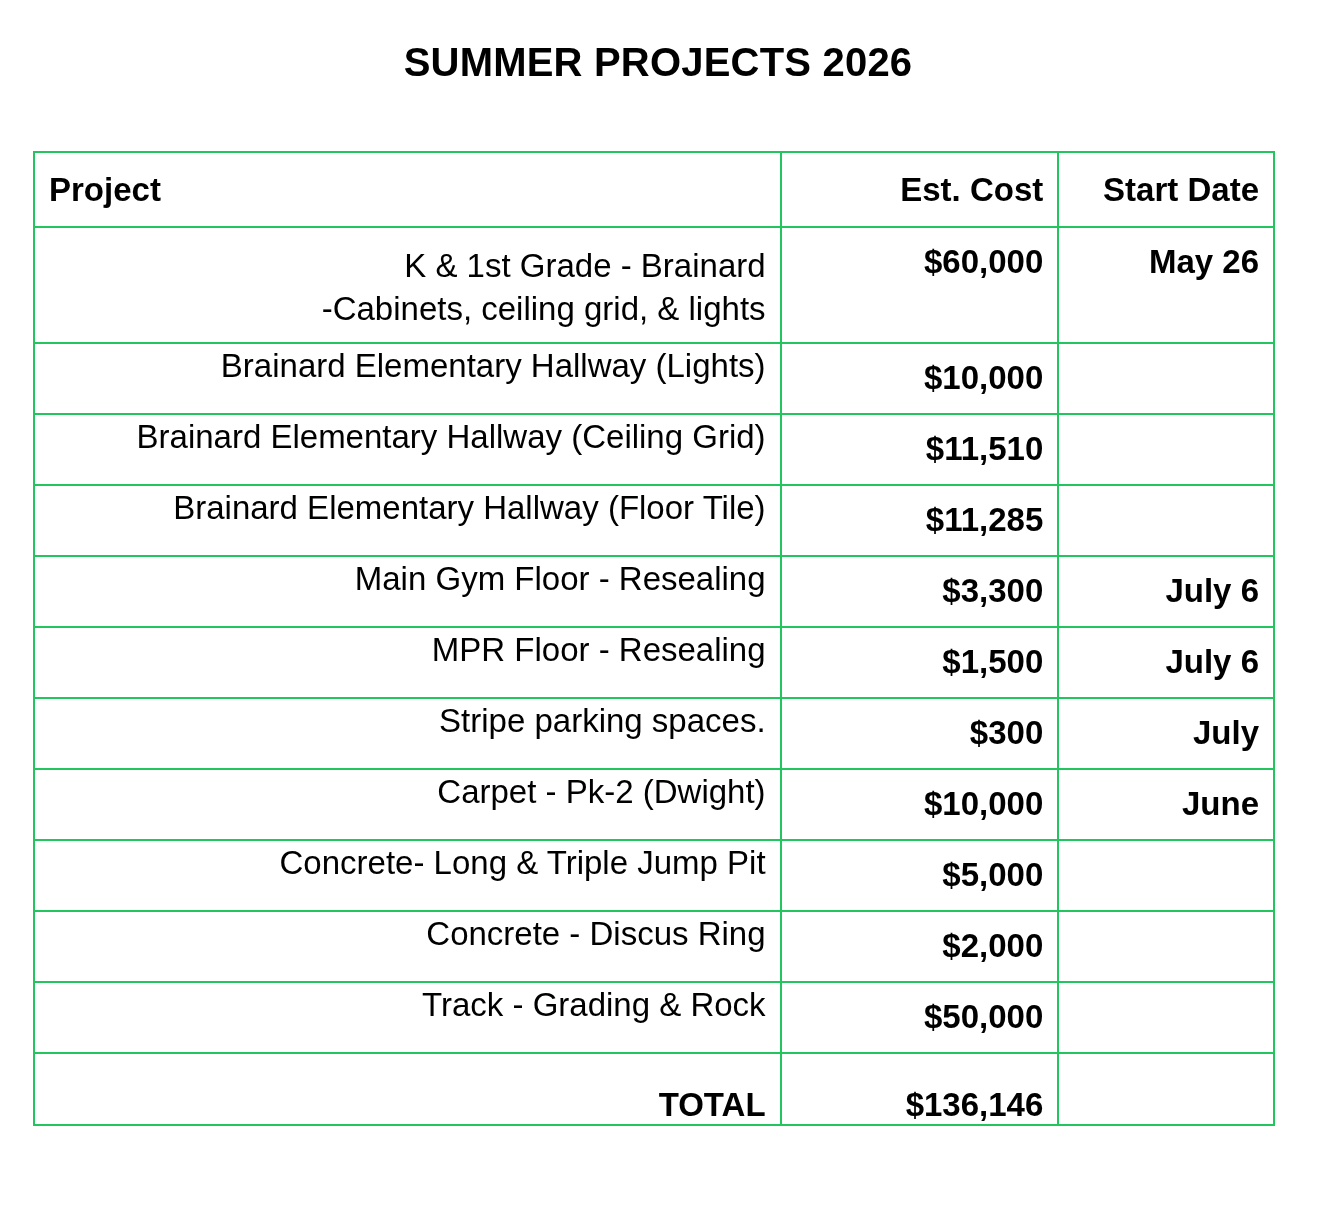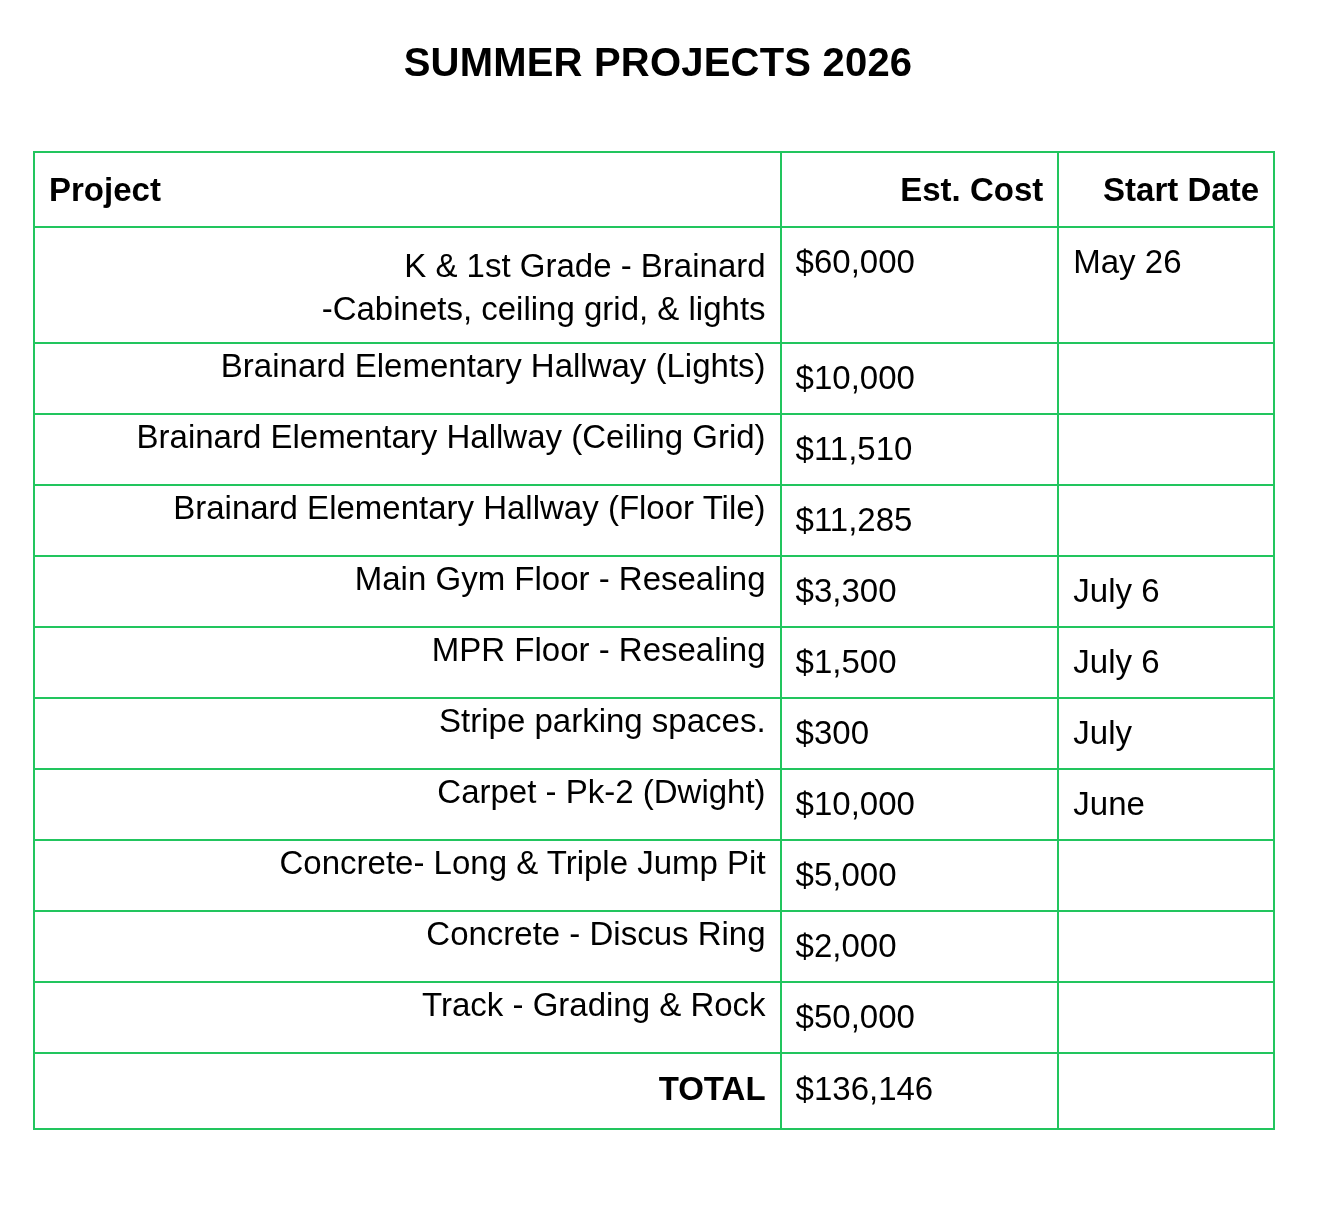--- a/index.html
+++ b/index.html
@@ -43,32 +43,32 @@
     tr.header-row th {
       height: 73px;
       font-weight: bold;
       vertical-align: middle;
       padding-top: 0;
     }
     th.h-project { text-align: left; }
     th.h-cost, th.h-date { text-align: right; }
     tr.data-row td { height: 71px; padding-bottom: 0; box-sizing: border-box; }
     tr.data-row.tall td { height: 116px; padding-top: 16px; }
-    td.cost, td.date { font-weight: normal; }
+    td.cost, td.date { text-align: right; font-weight: bold; }
     td.project { text-align: right; font-weight: normal; line-height: 43px; }
     tr.data-row td.cost, tr.data-row td.date { line-height: 38px; padding-top: 15px; }
     .sub-bullet {
       display: block;
       padding-left: 46px;
     }
     .sub-bullet .dash {
       display: inline-block;
       width: 50px;
     }
-    tr.total-row td { height: 76px; padding-top: 16px; box-sizing: border-box; }
+    tr.total-row td { height: 66px; padding-top: 32px; box-sizing: border-box; }
     td.total-label { text-align: right; font-weight: bold; }
   </style>
 </head>
 <body>
 
 <div class="doc-title">SUMMER PROJECTS 2026</div>
 
 <table class="projects">
   <colgroup>
     <col class="c-project">

